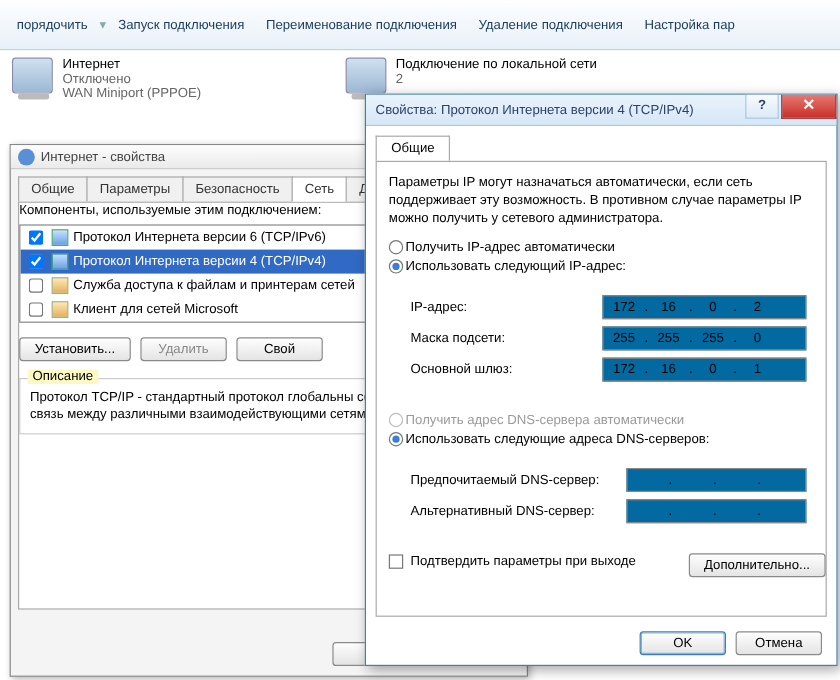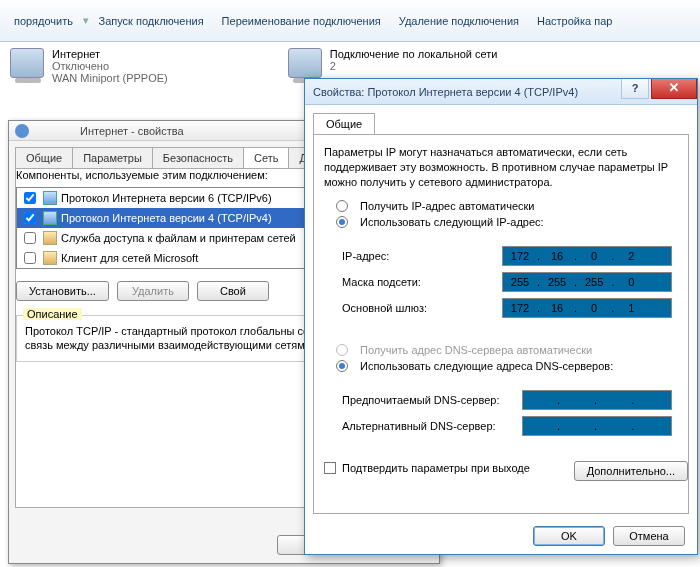--- a/index.html
+++ b/index.html
@@ -9,21 +9,21 @@
   .toolbar span.item + span.sep { color:#8aa; }
   .conn-area { display:flex; padding:6px 10px; gap:20px; background:#fff; }
   .conn-item { display:flex; gap:8px; align-items:flex-start; }
   .conn-icon { width:34px; height:30px; background:linear-gradient(#cfe0f0,#9cb8d4); border:1px solid #88a; border-radius:3px; position:relative;}
   .conn-icon::after{content:"";position:absolute;bottom:-6px;left:4px;width:26px;height:5px;background:#bbb;border-radius:2px;}
   .conn-text .l1 { color:#000; }
   .conn-text .l2 { color:#666; }
   .conn-text .l3 { color:#666; }
 
   .props-window { position:absolute; top:120px; left:8px; width:432px; height:444px; background:#f4f4f4; border:1px solid #888; box-shadow:2px 2px 6px rgba(0,0,0,.3); }
-  .props-title { height:20px; display:flex; align-items:center; padding:0 6px; background:linear-gradient(#fdfdfd,#eaeaea); border-bottom:1px solid #ccc; font-size:11px; color:#444;gap:46px;}
+  .props-title { height:20px; display:flex; align-items:center; padding:0 6px; background:linear-gradient(#fdfdfd,#eaeaea); border-bottom:1px solid #ccc; font-size:11px; color:#444;}
   .title-icon{width:14px;height:14px;background:#5a8fd6;border-radius:50%;margin-right:5px;}
   .tabs { display:flex; margin:6px 6px 0 6px; }
   .tab { padding:4px 10px; border:1px solid #aaa; background:#f0f0f0; border-bottom:none; margin-right:-1px; color:#333;}
   .tab.active { background:#fff; position:relative; z-index:2;}
   .tab-body { margin:0 6px 6px 6px; border:1px solid #aaa; background:#fff; padding:0; height:340px; position:relative;}
   .lbl { color:#000; margin-bottom:6px;}
   .listbox { border:1px solid #888; background:#fff; height:82px; overflow:hidden;}
   .li-row { display:flex; align-items:center; gap:4px; padding:1px 3px; color:#000;}
   .li-row.sel { background:#316ac5; color:#fff;}
   .li-row input[type=checkbox]{ width:12px;height:12px;}
@@ -40,21 +40,21 @@
 
   .ipv4-window { position:absolute; top:78px; left:304px; width:394px; height:477px; background:#fff; border:1px solid #3c7fb1; box-shadow:3px 3px 10px rgba(0,0,0,.35);}
   .ipv4-titlebar{ height:26px; background:linear-gradient(#eaf3fb,#d6e7f7); border-bottom:1px solid #a9c7e4; display:flex; align-items:center; padding:0 0 0 8px; position:relative;}
   .ipv4-titlebar .tt{ color:#2a4365; font-size:11px;}
   .close-btn{ position:absolute; right:0; top:0; width:46px; height:20px; background:linear-gradient(#e67a73,#c92f28); color:#fff; text-align:center; line-height:18px; border:1px solid #a02020; border-top:none; font-size:13px; font-weight:bold;}
   .help-btn{ position:absolute; right:48px; top:0; width:28px; height:20px; background:linear-gradient(#f8fbfe,#dce9f5); border:1px solid #a9c7e4; border-top:none; text-align:center; color:#2a4365; font-weight:bold; line-height:18px;}
   .ipv4-tabs{ margin:8px 8px 0 8px; display:flex;}
   .ipv4-tab{ padding:4px 12px; border:1px solid #aaa; border-bottom:none; background:#fff;}
   .ipv4-body{ margin:0 8px 8px 8px; border:1px solid #aaa; padding:10px; height:380px; position:relative; background:#fff;}
   .intro{ color:#000; line-height:1.35; margin-bottom:10px;}
-  .radio-row{ display:flex; align-items:center; gap:12px; margin:4px 12px; color:#000;}
+  .radio-row{ display:flex; align-items:center; gap:2px; margin:4px 0; color:#000;}
   .radio-row.disabled{ color:#9a9a9a;}
   .radio{ width:12px; height:12px; border:1px solid #777; border-radius:50%; background:#fff; display:inline-flex; align-items:center; justify-content:center;}
   .radio.disabled{border-color:#bbb;}
   .radio.checked::after{content:"";width:6px;height:6px;border-radius:50%;background:#3b7dd8;}
   .ip-section{ border:1px solid #ccc; padding:8px 10px 12px 10px; margin-top:2px; margin-bottom:8px; position:relative;}
   .ip-section.frameless{border:none;padding-left:0;padding-right:0;}
   .field-row{ display:flex; align-items:center; margin:6px 0;}
   .field-row .flabel{ width:160px; color:#000;}
   .ip-input{ display:flex; border:1px solid #888; background:#0369a1; height:20px; align-items:center; width:170px;}
   .oct{ width:34px; text-align:center; border:none; outline:none; background:transparent; font-size:11px;}

